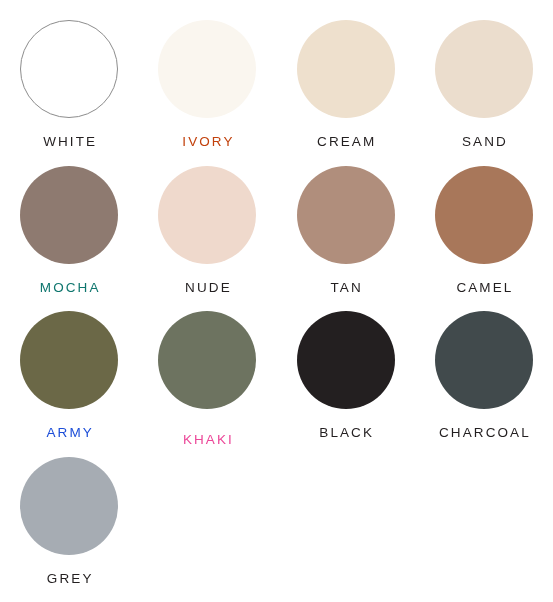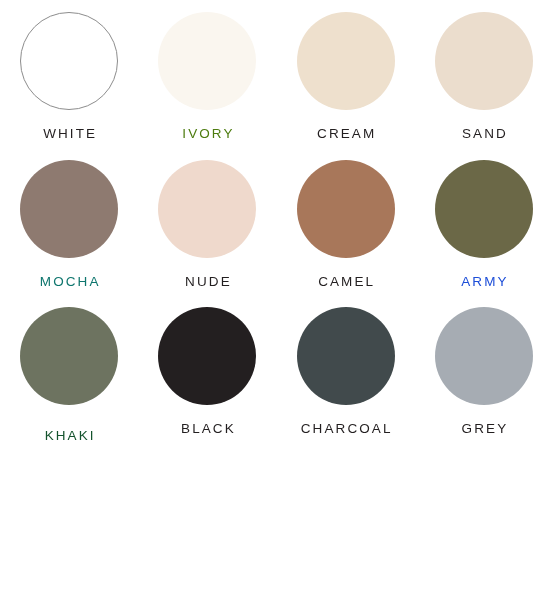--- a/index.html
+++ b/index.html
@@ -10,21 +10,21 @@
     width: 553px;
     height: 602px;
     background: #ffffff;
     font-family: "Liberation Sans", sans-serif;
     overflow: hidden;
   }
   .palette {
     width: 553px;
     height: 602px;
     box-sizing: border-box;
-    padding: 12px 0 0 0;
+    padding: 20px 0 0 0;
     display: grid;
     grid-template-columns: repeat(4, 1fr);
     grid-template-rows: repeat(4, 1fr);
     align-items: start;
     justify-items: center;
   }
   .swatch-cell {
     width: 100%;
     height: 100%;
     display: flex;
@@ -57,49 +57,53 @@
 </head>
 <body>
 
 <div class="palette" style="background: rgb(255, 255, 255);">
     <div class="swatch-cell">
       <div class="dot outlined" style="background: rgb(255, 255, 255); border-color: rgb(141, 141, 141);"></div>
       <div class="label" style="color: rgb(35, 31, 32);">WHITE</div>
     </div>
     <div class="swatch-cell">
       <div class="dot" style="background: rgb(250, 246, 239);"></div>
-      <div class="label" style="color: #4d7c0f;">IVORY</div>
+      <div class="label" style="color: #c2410c;">IVORY</div>
     </div>
     <div class="swatch-cell">
       <div class="dot" style="background: rgb(238, 224, 205);"></div>
       <div class="label" style="color: rgb(35, 31, 32);">CREAM</div>
     </div>
     <div class="swatch-cell">
       <div class="dot" style="background: rgb(235, 221, 205);"></div>
       <div class="label" style="color: rgb(35, 31, 32);">SAND</div>
     </div>
     <div class="swatch-cell">
       <div class="dot" style="background: rgb(142, 122, 112);"></div>
       <div class="label" style="color: #0f766e; text-align: center;">MOCHA</div>
     </div>
     <div class="swatch-cell">
       <div class="dot" style="background: rgb(239, 217, 204);"></div>
       <div class="label" style="color: rgb(35, 31, 32);">NUDE</div>
     </div>
     <div class="swatch-cell">
+      <div class="dot" style="background: rgb(176, 142, 124);"></div>
+      <div class="label" style="color: rgb(35, 31, 32);">TAN</div>
+    </div>
+    <div class="swatch-cell">
       <div class="dot" style="background: rgb(168, 119, 90);"></div>
       <div class="label" style="color: rgb(35, 31, 32);">CAMEL</div>
     </div>
     <div class="swatch-cell">
       <div class="dot" style="background: rgb(107, 104, 71);"></div>
       <div class="label" style="color: #1d4ed8;">ARMY</div>
     </div>
     <div class="swatch-cell">
       <div class="dot" style="background: rgb(109, 115, 96);"></div>
-      <div class="label" style="color: #14532d; margin-top: 24px;">KHAKI</div>
+      <div class="label" style="color: #ec4899; margin-top: 24px;">KHAKI</div>
     </div>
     <div class="swatch-cell">
       <div class="dot" style="background: rgb(35, 31, 32);"></div>
       <div class="label" style="color: rgb(35, 31, 32);">BLACK</div>
     </div>
     <div class="swatch-cell">
       <div class="dot" style="background: rgb(65, 74, 76);"></div>
       <div class="label" style="color: rgb(35, 31, 32);">CHARCOAL</div>
     </div>
     <div class="swatch-cell">

